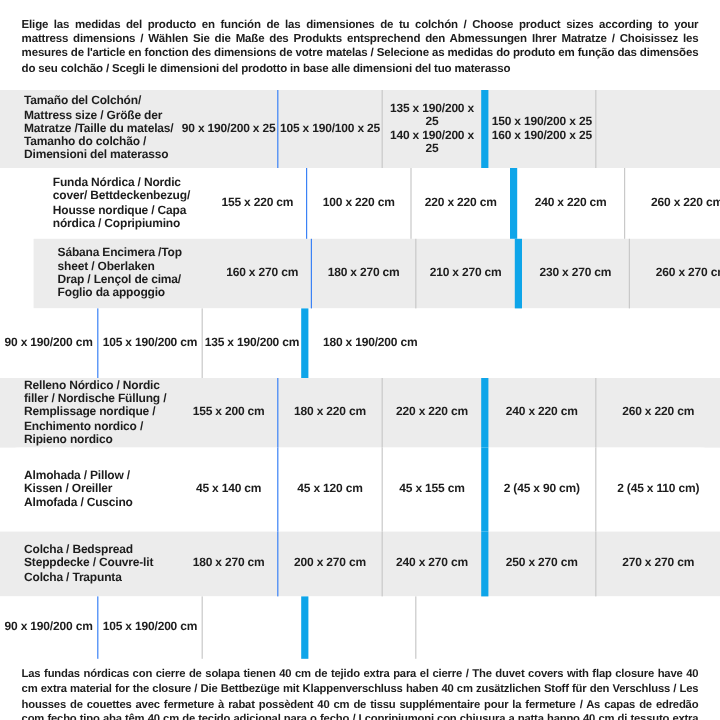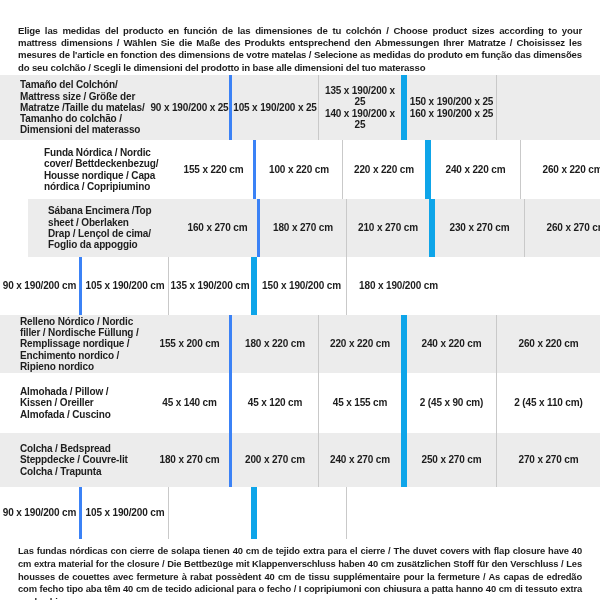--- a/index.html
+++ b/index.html
@@ -11,21 +11,21 @@
     width: 600px;
     height: 600px;
     overflow: hidden;
     font-family: "Liberation Sans", sans-serif;
     font-weight: bold;
     color: #1d1d1d;
     -webkit-font-smoothing: antialiased;
   }
   .intro {
     box-sizing: border-box;
-    padding: 25px 18px 0 18px;
+    padding: 15px 18px 0 18px;
     height: 63px;
     font-size: 9.6px;
     line-height: 12.2px;
     letter-spacing: -0.15px;
     text-align: justify;
   }
   .size-table {
     margin-top: 12px;
     width: 600px;
   }
@@ -33,42 +33,42 @@
     display: flex;
     width: 600px;
   }
   .row:nth-child(odd) { background: #ececec; }
   .row:nth-child(even) { background: #ffffff; }
   .row:nth-child(1) { height: 65px; }
   .row:nth-child(2) { height: 59px; padding-left: 24px; }
   .row:nth-child(3) { height: 58px; margin-left: 28px; }
   .row:nth-child(4) { height: 58px; }
   .row:nth-child(5) { height: 58px; }
-  .row:nth-child(6) { height: 60px; border-radius: 16px; }
+  .row:nth-child(6) { height: 70px; border-radius: 16px; }
   .row:nth-child(7) { height: 54px; }
   .row:nth-child(8) { height: 52px; }
   .cell {
     box-sizing: border-box;
     display: flex;
     align-items: center;
     justify-content: center;
     font-size: 10px;
     line-height: 11.3px;
     letter-spacing: -0.15px;
     text-align: center;
     white-space: pre-line;
   }
   .label {
     width: 150px;
     justify-content: flex-start;
     text-align: left;
     padding-left: 20px;
     padding-right: 4px;
   }
-  .c1 { width: 82px;  border-right: 3px solid #3b82f6; }
+  .c1 { width: 82px;  border-right: 1px solid #3b82f6; }
   .c2 { width: 87px;  border-right: 1px solid #c9c9c9; }
   .c3 { width: 88px;  border-right: 6px solid #0ea5e9; }
   .c4 { width: 90px;  border-right: 1px solid #c9c9c9; }
   .c5 { width: 103px; }
   .footnote {
     box-sizing: border-box;
     padding: 6px 18px 0 18px;
     font-size: 9.4px;
     line-height: 12.8px;
     letter-spacing: -0.15px;
@@ -82,21 +82,21 @@
 
 <div class="size-table">
 
   <div class="row">
     <div class="cell label">Tamaño del Colchón/
 Mattress size / Größe der
 Matratze /Taille du matelas/
 Tamanho do colchão /
 Dimensioni del materasso</div>
     <div class="cell c1">90 x 190/200 x 25</div>
-    <div class="cell c2">105 x 190/200 x 25</div>
+    <div class="cell c2">105 x 190/100 x 25</div>
     <div class="cell c3">135 x 190/200 x 25
 140 x 190/200 x 25</div>
     <div class="cell c4">150 x 190/200 x 25
 160 x 190/200 x 25</div>
   </div>
 
   <div class="row">
     <div class="cell label">Funda Nórdica /  Nordic
 cover/ Bettdeckenbezug/
 Housse nordique  / Capa
@@ -117,21 +117,20 @@
     <div class="cell c2">180 x 270 cm</div>
     <div class="cell c3">210 x 270 cm</div>
     <div class="cell c4">230 x 270 cm</div>
     <div class="cell c5">260 x 270 cm</div>
   </div>
 
   <div class="row">
     <div class="cell c1">90 x 190/200 cm</div>
     <div class="cell c2">105 x 190/200 cm</div>
     <div class="cell c3">135 x 190/200 cm</div>
-    <div class="cell c4">150 x 190/200 cm</div>
     <div class="cell c5">180 x 190/200 cm</div>
   </div>
 
   <div class="row">
     <div class="cell label">Relleno Nórdico / Nordic
 filler / Nordische Füllung /
 Remplissage nordique /
 Enchimento nordico /
 Ripieno nordico</div>
     <div class="cell c1">155 x 200 cm</div>

